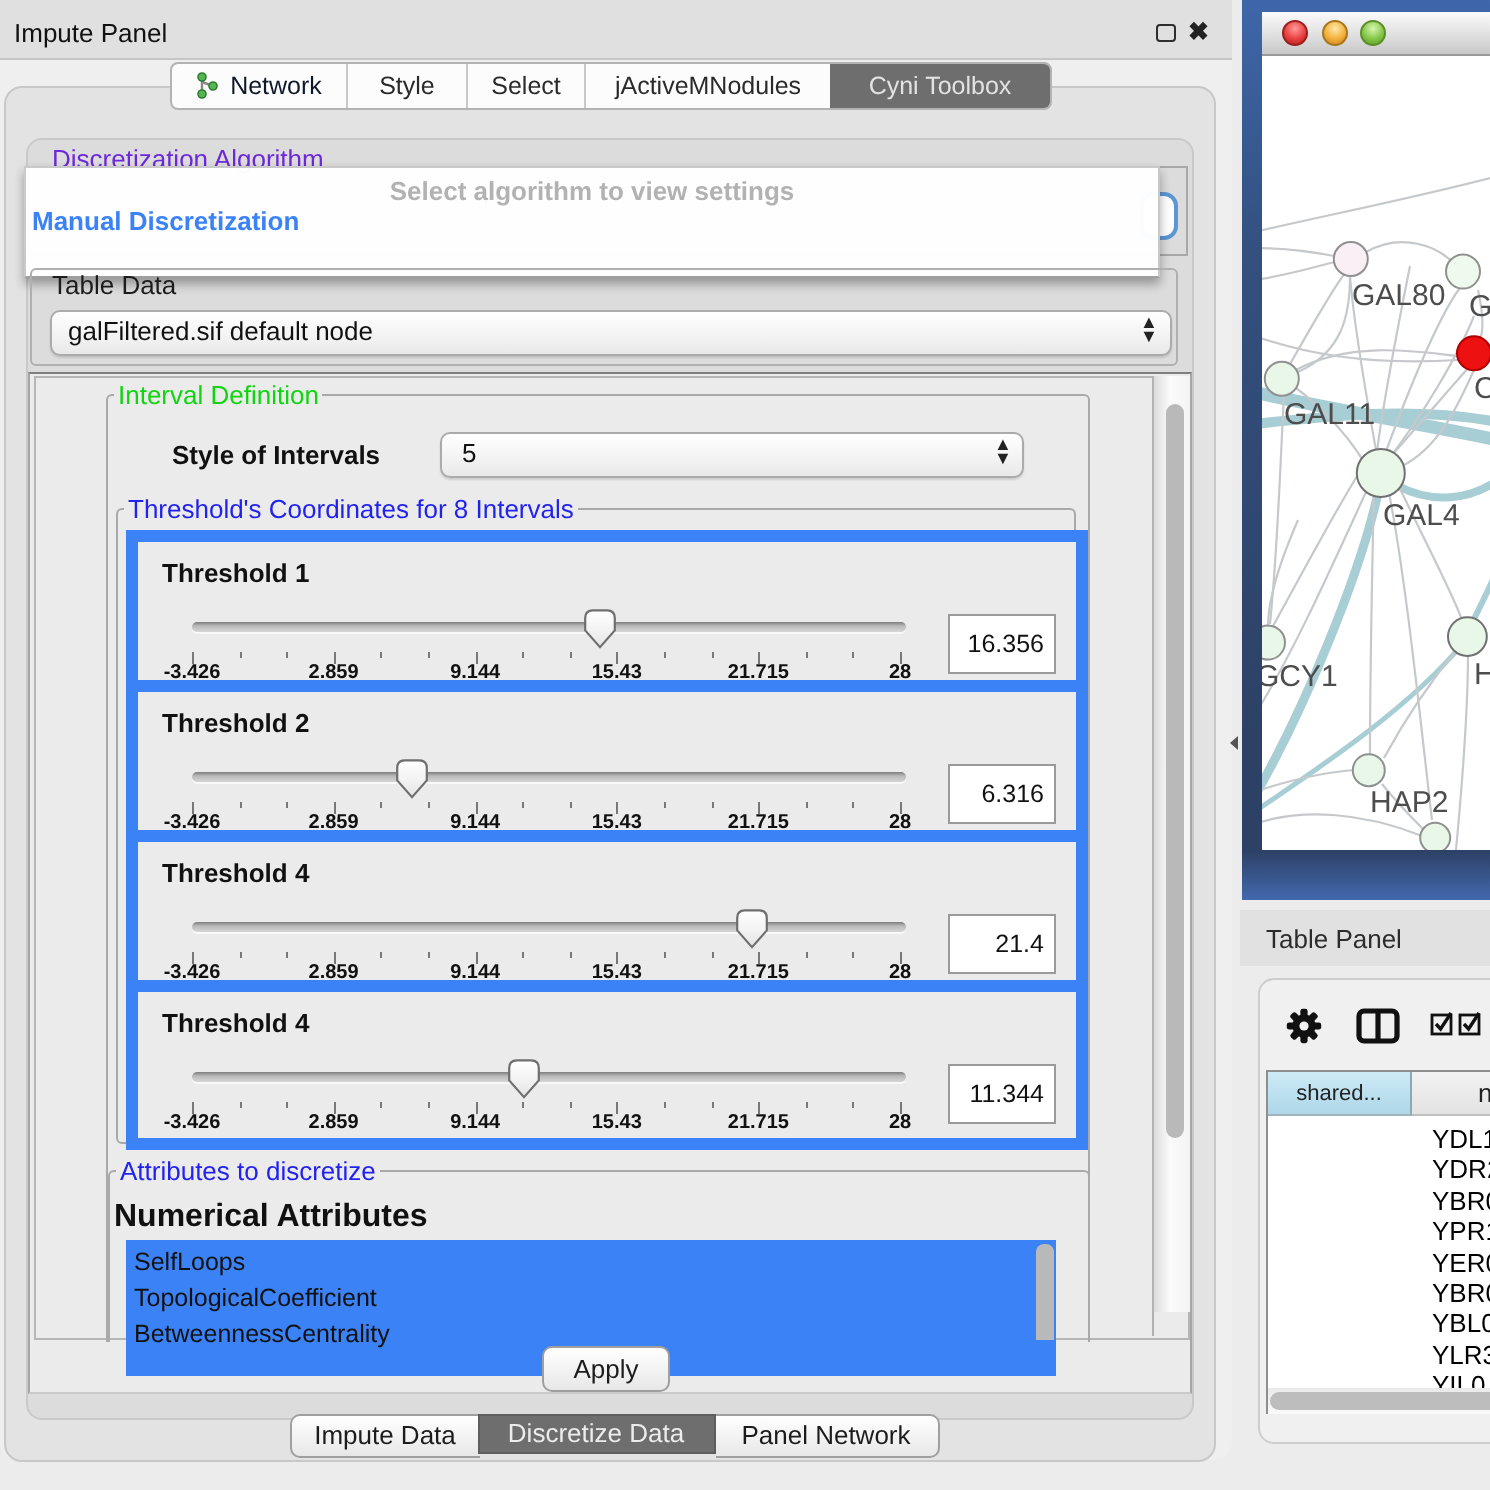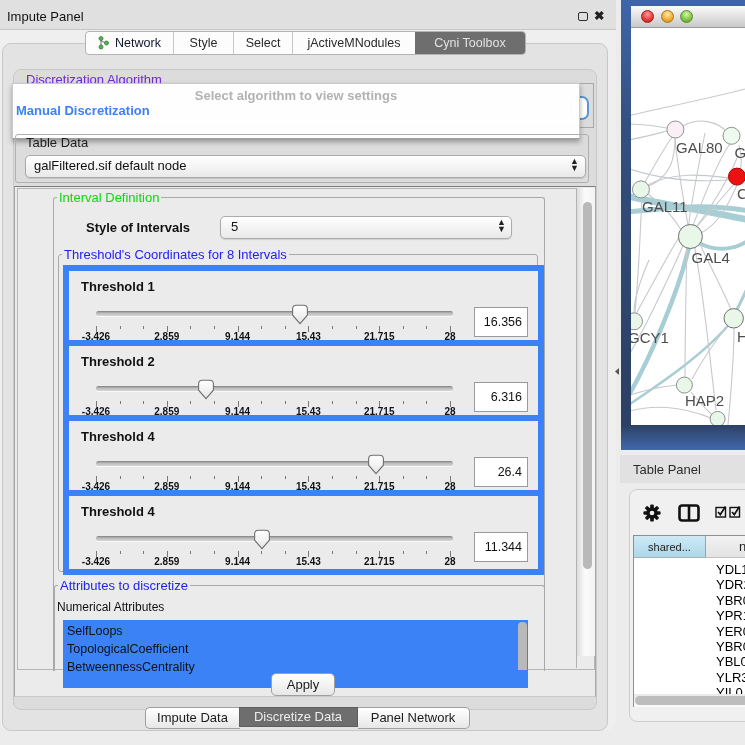--- a/index.html
+++ b/index.html
@@ -192,21 +192,21 @@
     <div style="position:absolute;left:357.4px;top:55px;width:1px;height:3px;background:#787878"></div>
     <div style="position:absolute;left:381.0px;top:55px;width:1px;height:6px;background:#787878"></div>
 <div class="tlabels">
       <span class="tl" style="left:27.0px">-3.426</span>
       <span class="tl" style="left:97.8px">2.859</span>
       <span class="tl" style="left:168.6px">9.144</span>
       <span class="tl" style="left:239.4px">15.43</span>
       <span class="tl" style="left:310.2px">21.715</span>
       <span class="tl" style="left:381.0px">28</span>
     </div>
-<div class="vfield">26.4</div>
+<div class="vfield">21.4</div>
 </div>
 <div class="tpanel" style="top:490px;height:73px">
 <div class="thlabel">Threshold 4</div>
 <div class="track"></div>
 <svg class="abs" style="left:184.4px;top:33px" width="18" height="21" viewBox="0 0 18 21">
 <defs>
         <linearGradient id="tg3" x1="0" y1="0" x2="0" y2="1">
 <stop offset="0" stop-color="#ffffff"></stop>
           <stop offset="0.55" stop-color="#f2f2f2"></stop>
           <stop offset="1" stop-color="#e4e4e4"></stop>
@@ -236,21 +236,21 @@
       <span class="tl" style="left:168.6px">9.144</span>
       <span class="tl" style="left:239.4px">15.43</span>
       <span class="tl" style="left:310.2px">21.715</span>
       <span class="tl" style="left:381.0px">28</span>
     </div>
 <div class="vfield">11.344</div>
 </div>
 
 <div class="grp" style="left:54px;top:585px;width:489px;height:85px;border-color:#a9a9a9;border-bottom:none;border-radius:3px 3px 0 0"></div>
 <div class="grptitle" style="left:58px;top:579px;color:#2222ee;background:#ebebeb">Attributes to discretize</div>
-<div class="abs" style="left:57px;top:600px;font-size:12px;font-weight:normal;color:#111">Numerical Attributes</div>
+<div class="abs" style="left:57px;top:600px;font-size:16px;font-weight:bold;color:#111">Numerical Attributes</div>
 <div class="abs" style="left:63px;top:620px;width:465px;height:68px;background:#3b82f6;overflow:hidden">
   <div style="font-size:12.5px;color:#111;padding:3px 0 0 4px;line-height:17.8px">SelfLoops<br>TopologicalCoefficient<br>BetweennessCentrality</div>
 </div>
 <div class="abs" style="left:518px;top:621.5px;width:8.5px;height:48px;background:#b9b9b9;border-radius:4px 4px 0 0"></div>
 
 <div class="btn" style="left:271px;top:673px;width:62px;height:20.5px;border-radius:5px">Apply</div>
 
 <div class="btn" style="left:144.5px;top:706.5px;width:94px;height:20px;border-radius:5px 0 0 5px;border-right:none">Impute Data</div>
 <div class="abs" style="left:238.5px;top:706.5px;width:119px;height:20px;background:#6e6e6e;border:1px solid #5e5e5e;font-size:13px;color:#ececec;display:flex;align-items:center;justify-content:center;box-sizing:border-box">Discretize Data</div>
 <div class="btn" style="left:357.5px;top:706.5px;width:111px;height:20px;border-radius:0 5px 5px 0;border-left:none">Panel Network</div>

